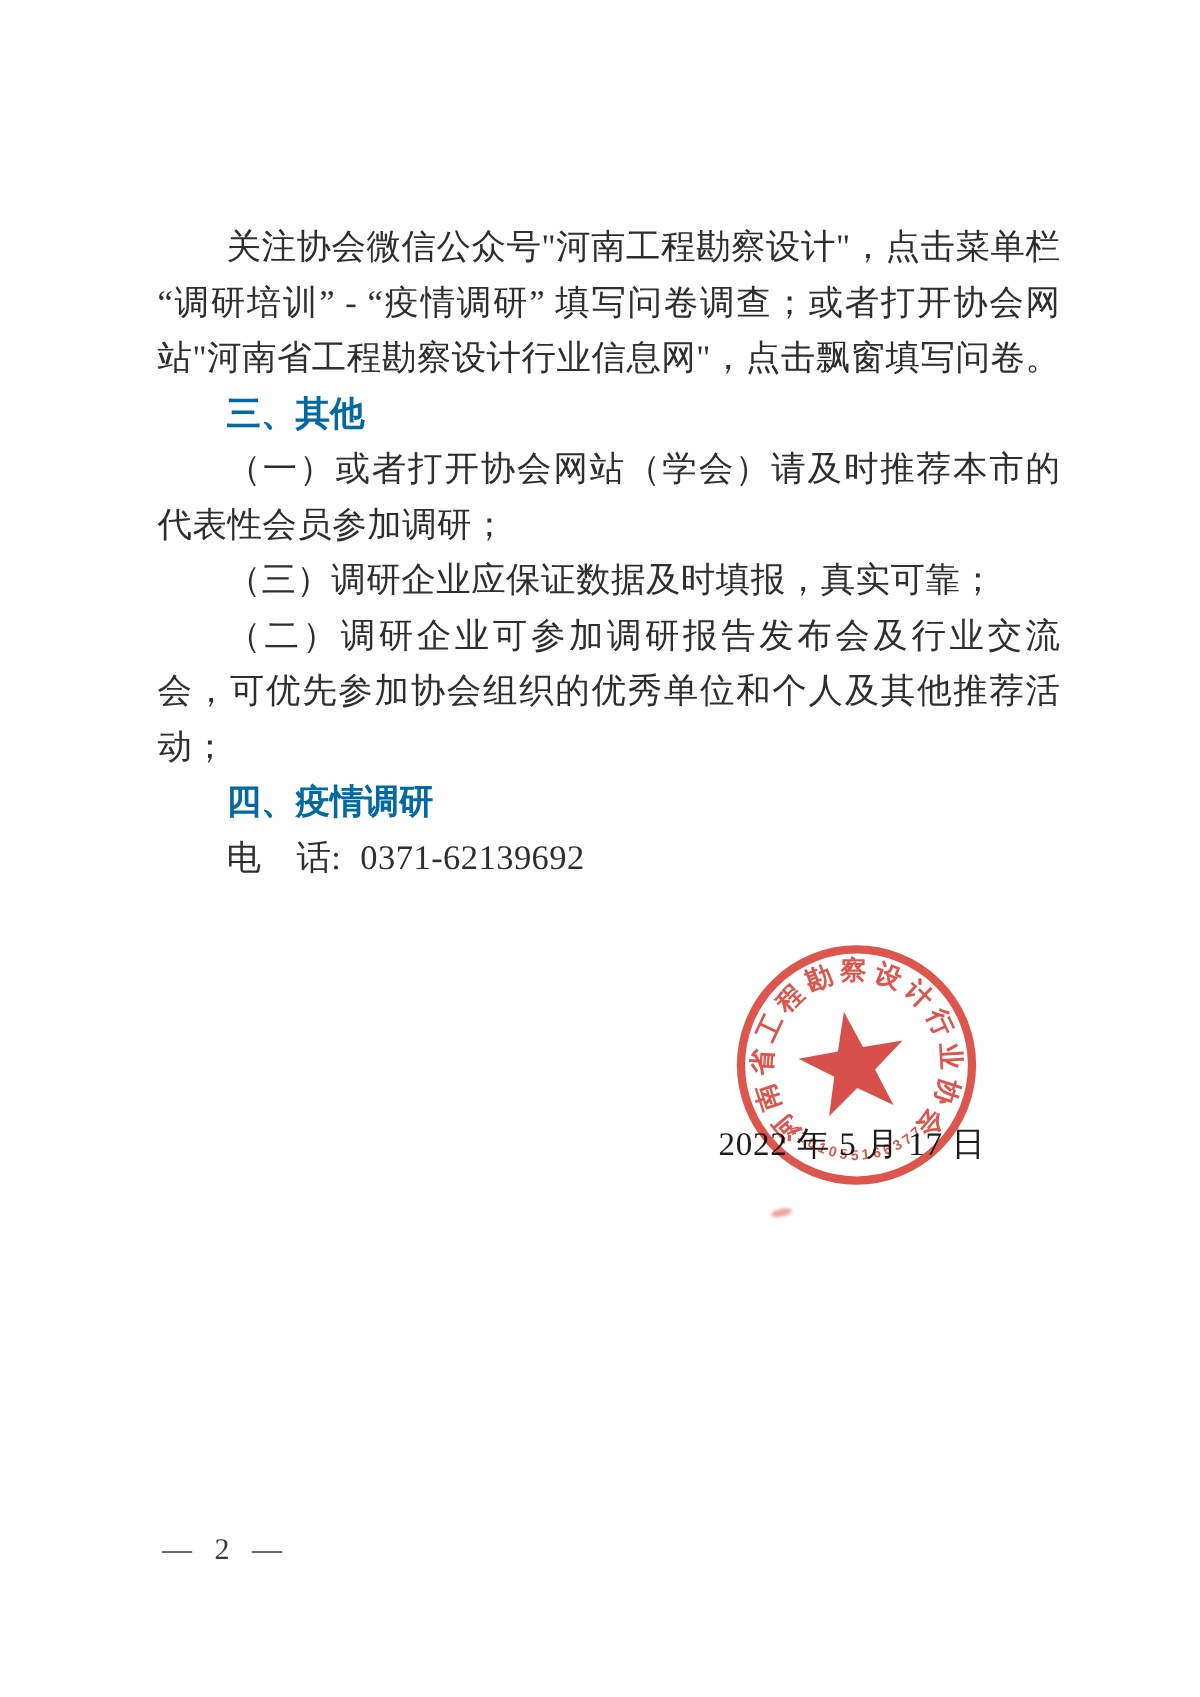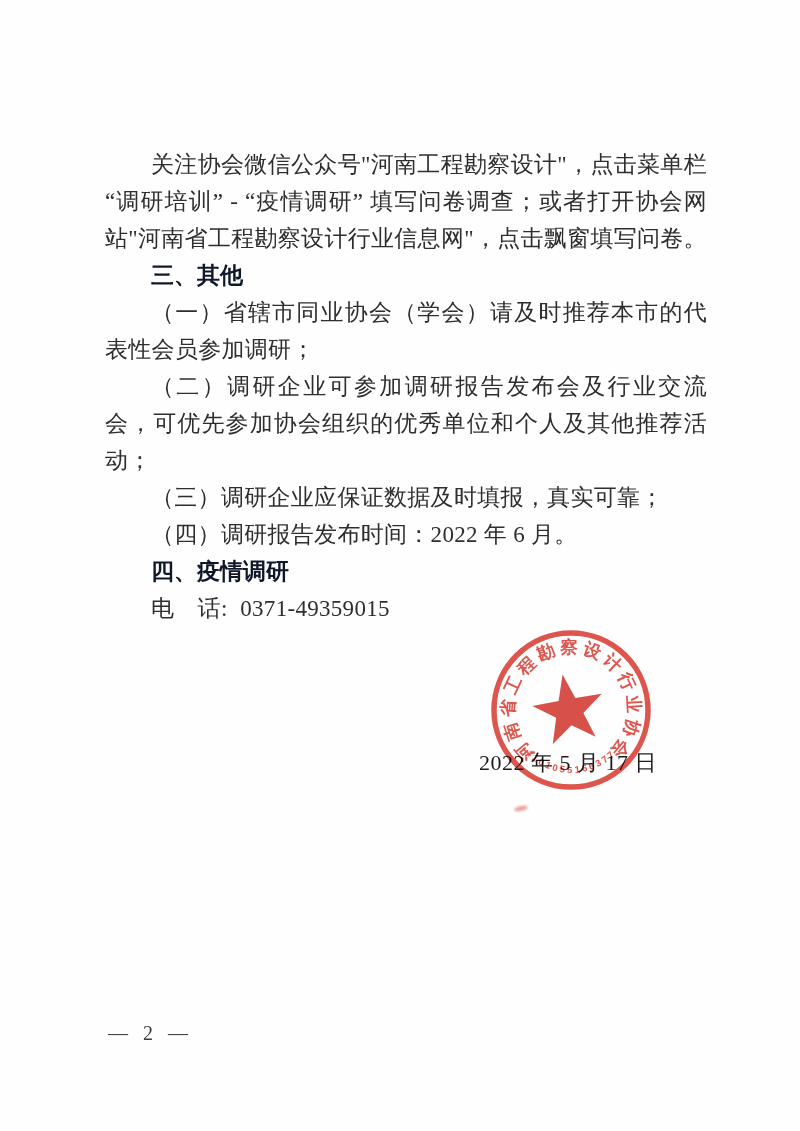--- a/index.html
+++ b/index.html
@@ -24,21 +24,21 @@
     text-indent: 2em;
     color: #2e2e2e;
     letter-spacing: 0.3px;
   }
   .heading {
     font-family: "Liberation Sans", sans-serif;
     font-weight: 700;
     font-size: 23px;
     line-height: 37px;
     text-indent: 2em;
-    color: #0f172a;
+    color: #0369a1;
   }
   .contact-line .val { margin-left: 0.55em; }
   .seal-wrap {
     position: absolute;
     left: 479px;
     top: 618px;
     width: 184px;
     height: 184px;
     mix-blend-mode: multiply;
     opacity: 0.94;
@@ -78,29 +78,28 @@
   }
 </style>
 </head>
 <body>
 
 <div class="doc-body">
   <p class="para">关注协会微信公众号"河南工程勘察设计"，点击菜单栏 “调研培训” - “疫情调研” 填写问卷调查；或者打开协会网站"河南省工程勘察设计行业信息网"，点击飘窗填写问卷。</p>
 
   <p class="heading">三、其他</p>
 
-  <p class="para">（一）省辖市同业协会（学会）请及时推荐本市的代表性会员参加调研；</p>
+  <p class="para">（一）或者打开协会网站（学会）请及时推荐本市的代表性会员参加调研；</p>
+  <p class="para">（三）调研企业应保证数据及时填报，真实可靠；</p>
   <p class="para">（二）调研企业可参加调研报告发布会及行业交流会，可优先参加协会组织的优秀单位和个人及其他推荐活动；</p>
-  <p class="para">（三）调研企业应保证数据及时填报，真实可靠；</p>
-  <p class="para">（四）调研报告发布时间：2022 年 6 月。</p>
 
   <p class="heading">四、疫情调研</p>
 
   <p class="para contact-line">
-    <span>电　话:</span><span class="val">0371-49359015</span>
+    <span>电　话:</span><span class="val">0371-62139692</span>
   </p>
 </div>
 
 <div class="seal-wrap">
   <svg width="184" height="184" viewBox="0 0 184 184">
     <defs>
       <path id="ringTextPath" d="M 51.7,132.3 A 57,57 0 1 1 132.3,132.3" fill="none"></path>
       <path id="codeTextPath" d="M 37.4,123.5 A 63,63 0 0 0 146.6,123.5" fill="none"></path>
     </defs>
     <circle cx="92" cy="92" r="77" fill="none" stroke="#dc4b43" stroke-width="5.5"></circle>

